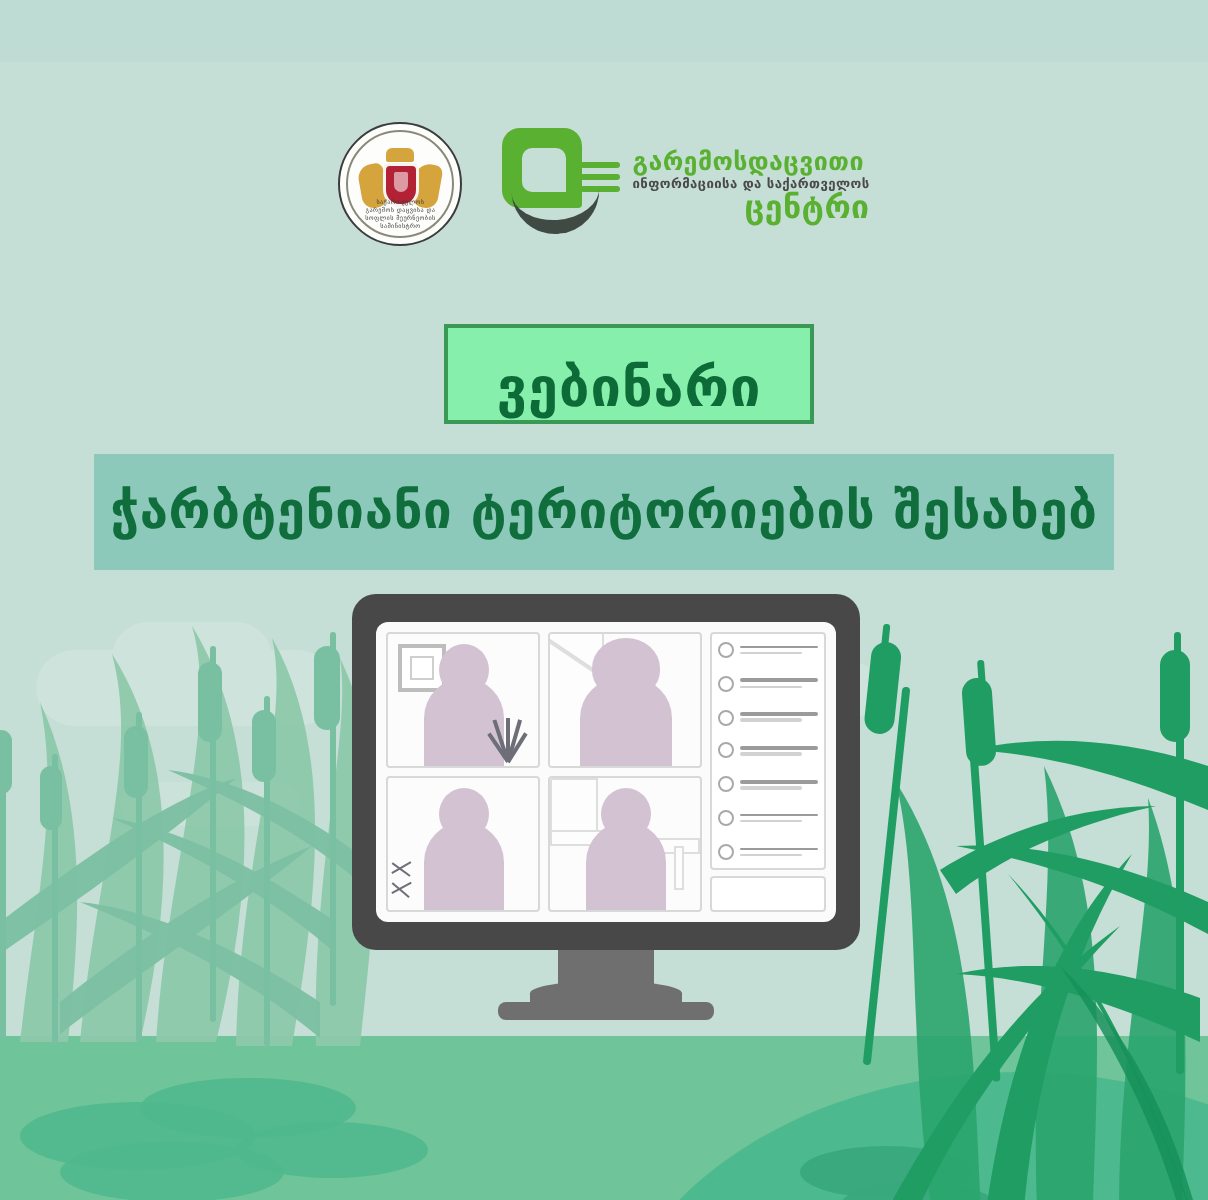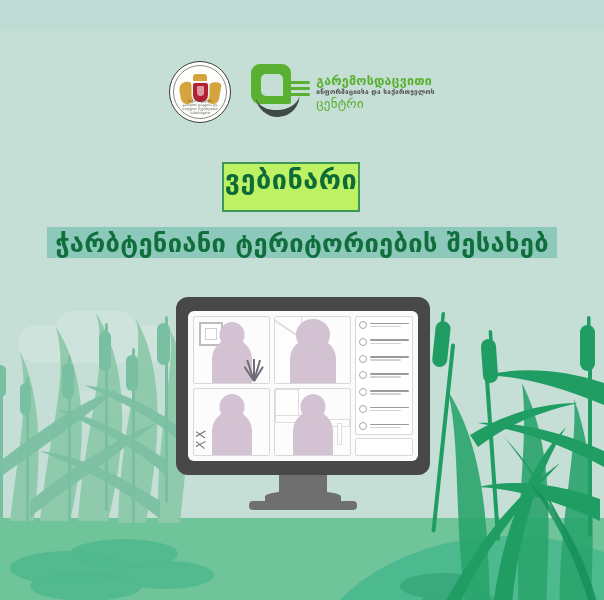--- a/index.html
+++ b/index.html
@@ -60,29 +60,29 @@
                       background:#c5ded6;border-radius:5px 5px 0 5px;}
   .logo-mark .bar1,.logo-mark .bar2,.logo-mark .bar3{position:absolute;right:-3px;height:3px;background:#5ab031;border-radius:2px;}
   .logo-mark .bar1{top:17px;width:20px;}
   .logo-mark .bar2{top:23px;width:20px;}
   .logo-mark .bar3{top:29px;width:20px;}
   .logo-mark .swoosh{position:absolute;left:5px;top:20px;width:44px;height:26px;
         border-bottom:7px solid #3f4a44;border-radius:0 0 26px 26px;transform:rotate(-4deg);}
   .logo-text{display:flex;flex-direction:column;gap:1px;}
   .logo-l1{font-size:12.5px;font-weight:700;color:#5ab031;letter-spacing:.2px;line-height:13px;}
   .logo-l2{font-size:6.6px;font-weight:700;color:#4a4a4a;letter-spacing:.2px;line-height:8px;}
-  .logo-l3{font-size:13px;font-weight:400;color:#5ab031;letter-spacing:.2px;line-height:13px;}
-
-  
-  .webinar-box{position:absolute;left:222px;top:131px;width:138px;height:50px;
-       background:#bef264;border:2.5px solid #3a9a55;box-sizing:border-box;
-       display:flex;align-items:flex-start;justify-content:center;}
+  .logo-l3{font-size:16px;font-weight:700;color:#5ab031;letter-spacing:.2px;line-height:13px;text-align:right;}
+
+  
+  .webinar-box{position:absolute;left:222px;top:131px;width:185px;height:50px;
+       background:#86efac;border:2.5px solid #3a9a55;box-sizing:border-box;
+       display:flex;align-items:flex-end;justify-content:center;}
   .webinar-box span{font-size:27px;font-weight:700;color:#0d6b38;letter-spacing:.5px;}
 
-  .subtitle-band{position:absolute;left:47px;top:196px;width:510px;height:31px;
+  .subtitle-band{position:absolute;left:47px;top:196px;width:510px;height:58px;
        background:#8cc9bb;display:flex;align-items:center;justify-content:center;}
   .subtitle-band span{font-size:25.5px;font-weight:700;color:#0f6e3c;letter-spacing:.3px;white-space:nowrap;}
 
   
   .monitor{position:absolute;left:176px;top:266px;width:254px;height:178px;
            background:#484848;border-radius:12px;box-sizing:border-box;padding:14px 12px;}
   .neck{position:absolute;left:279px;top:444px;width:48px;height:30px;background:#6f6f6f;}
   .neck:before{content:"";position:absolute;left:-14px;bottom:0;width:76px;height:14px;
                background:#6f6f6f;border-radius:40% 40% 0 0;}
   .base{position:absolute;left:249px;top:470px;width:108px;height:9px;background:#6f6f6f;border-radius:4px;}

